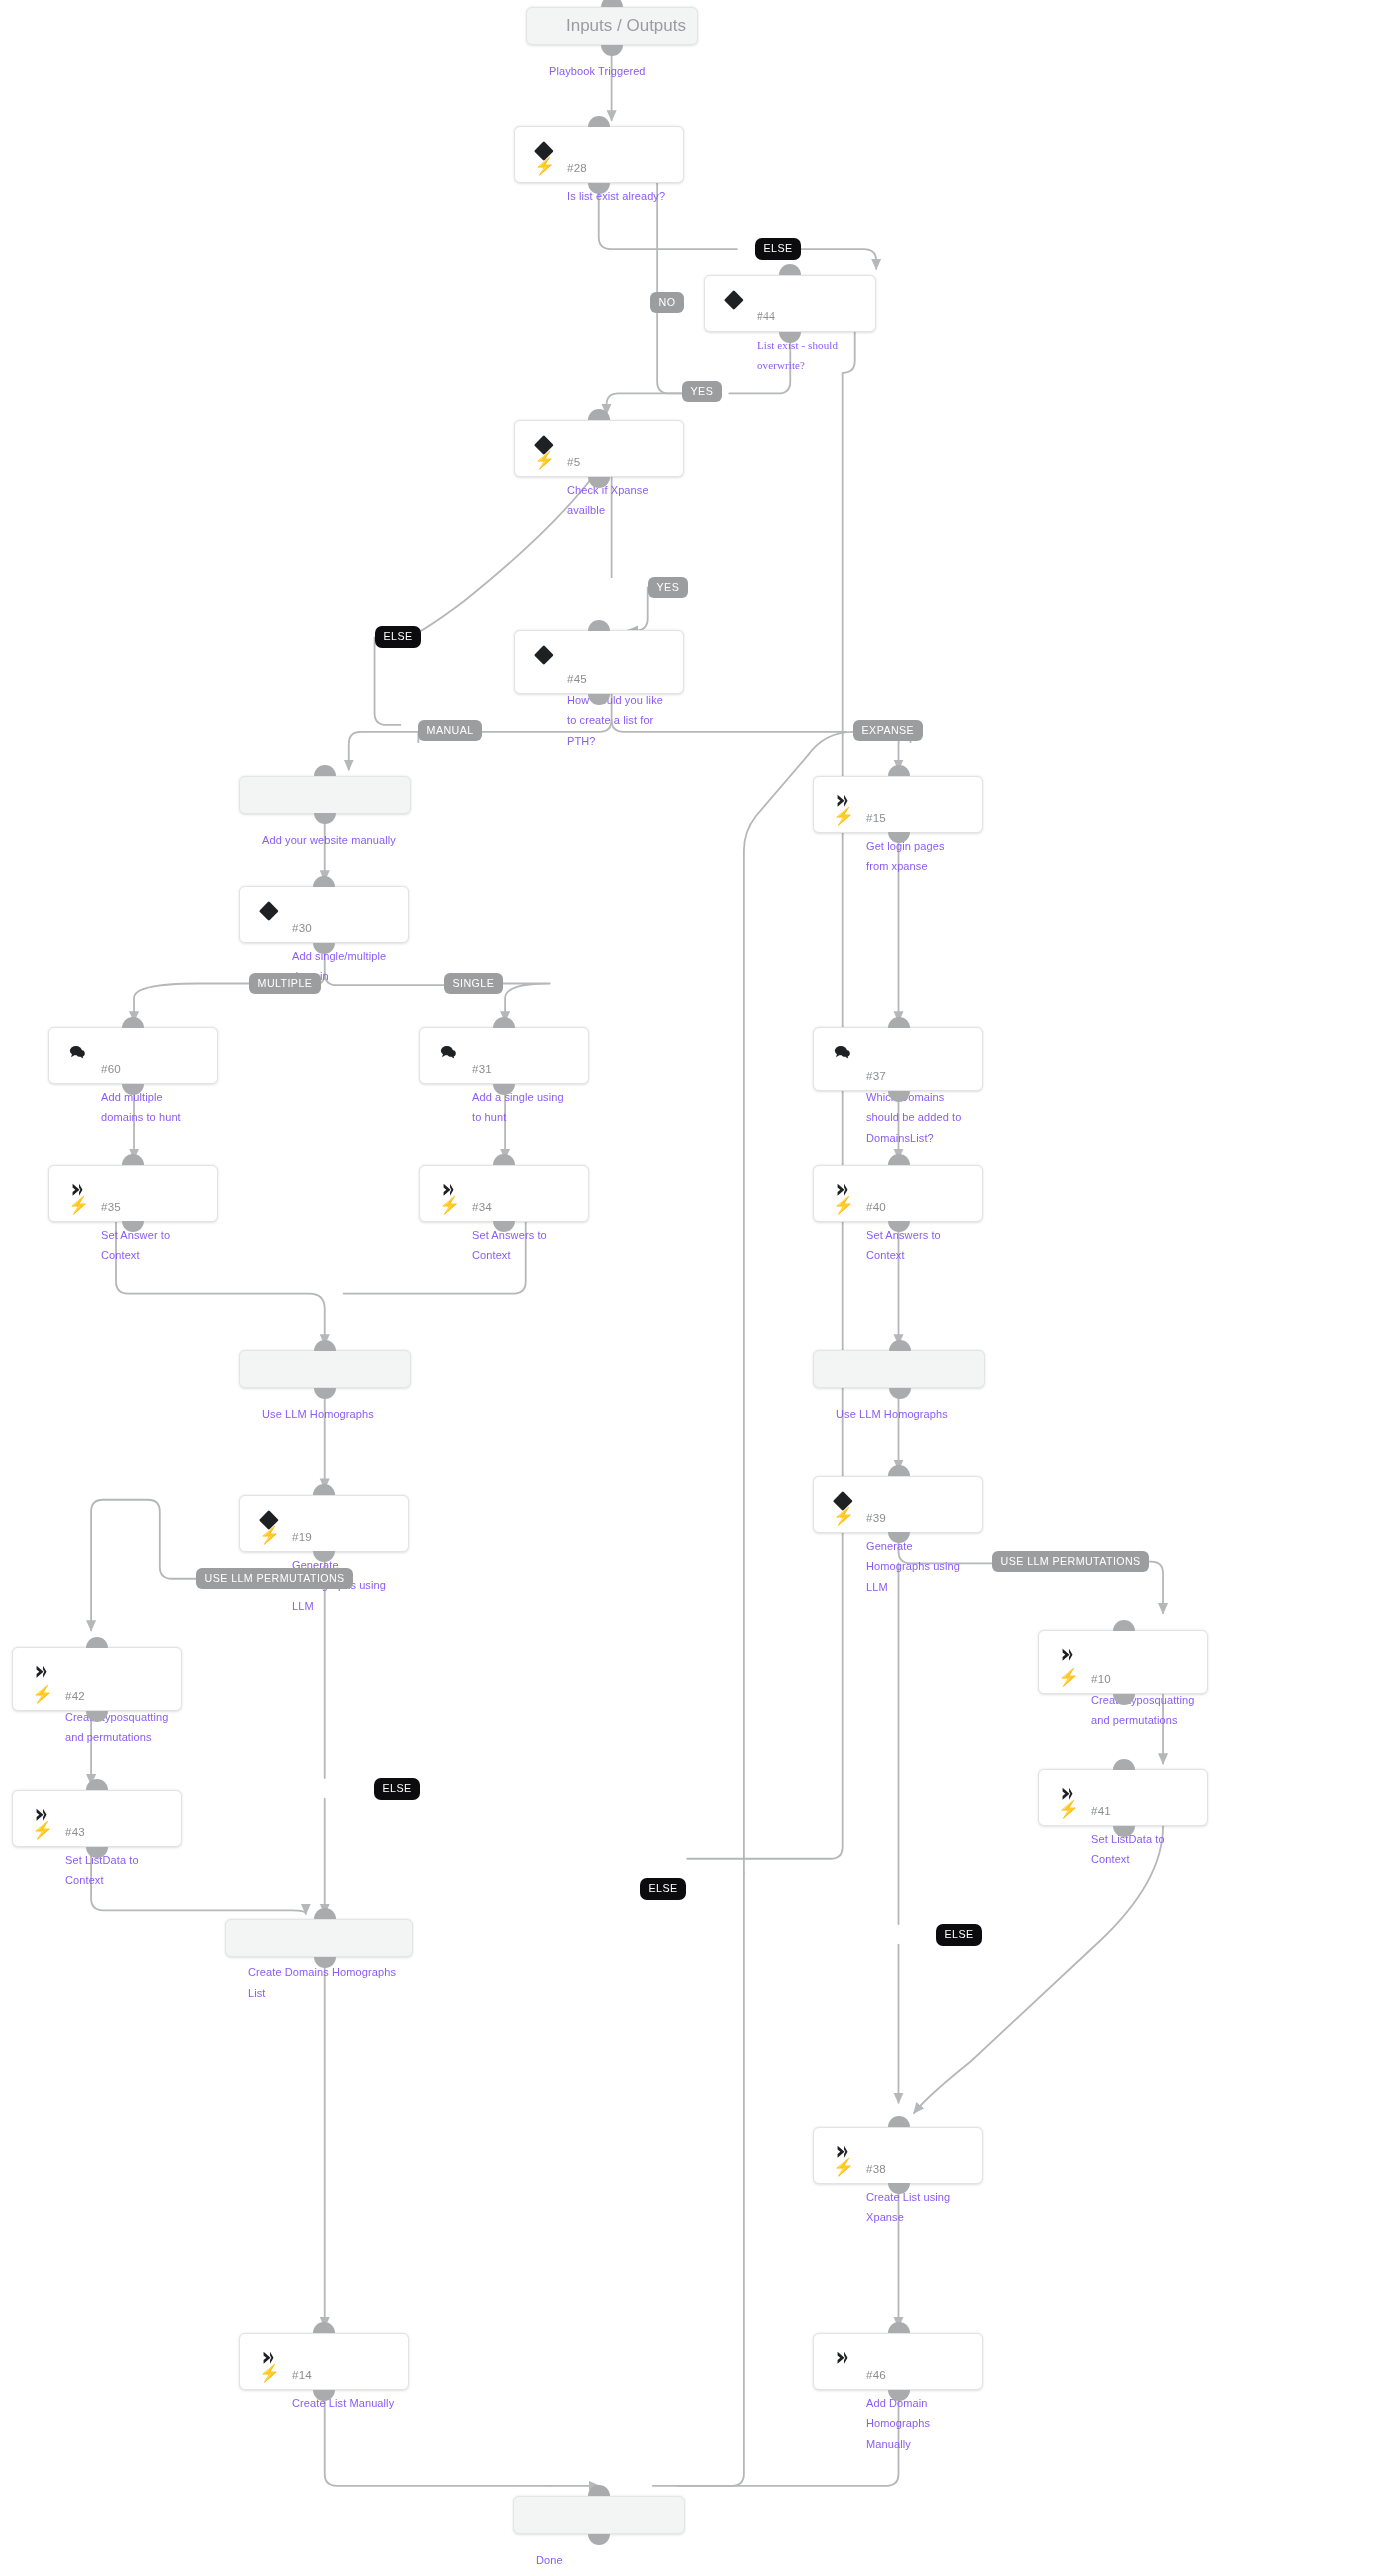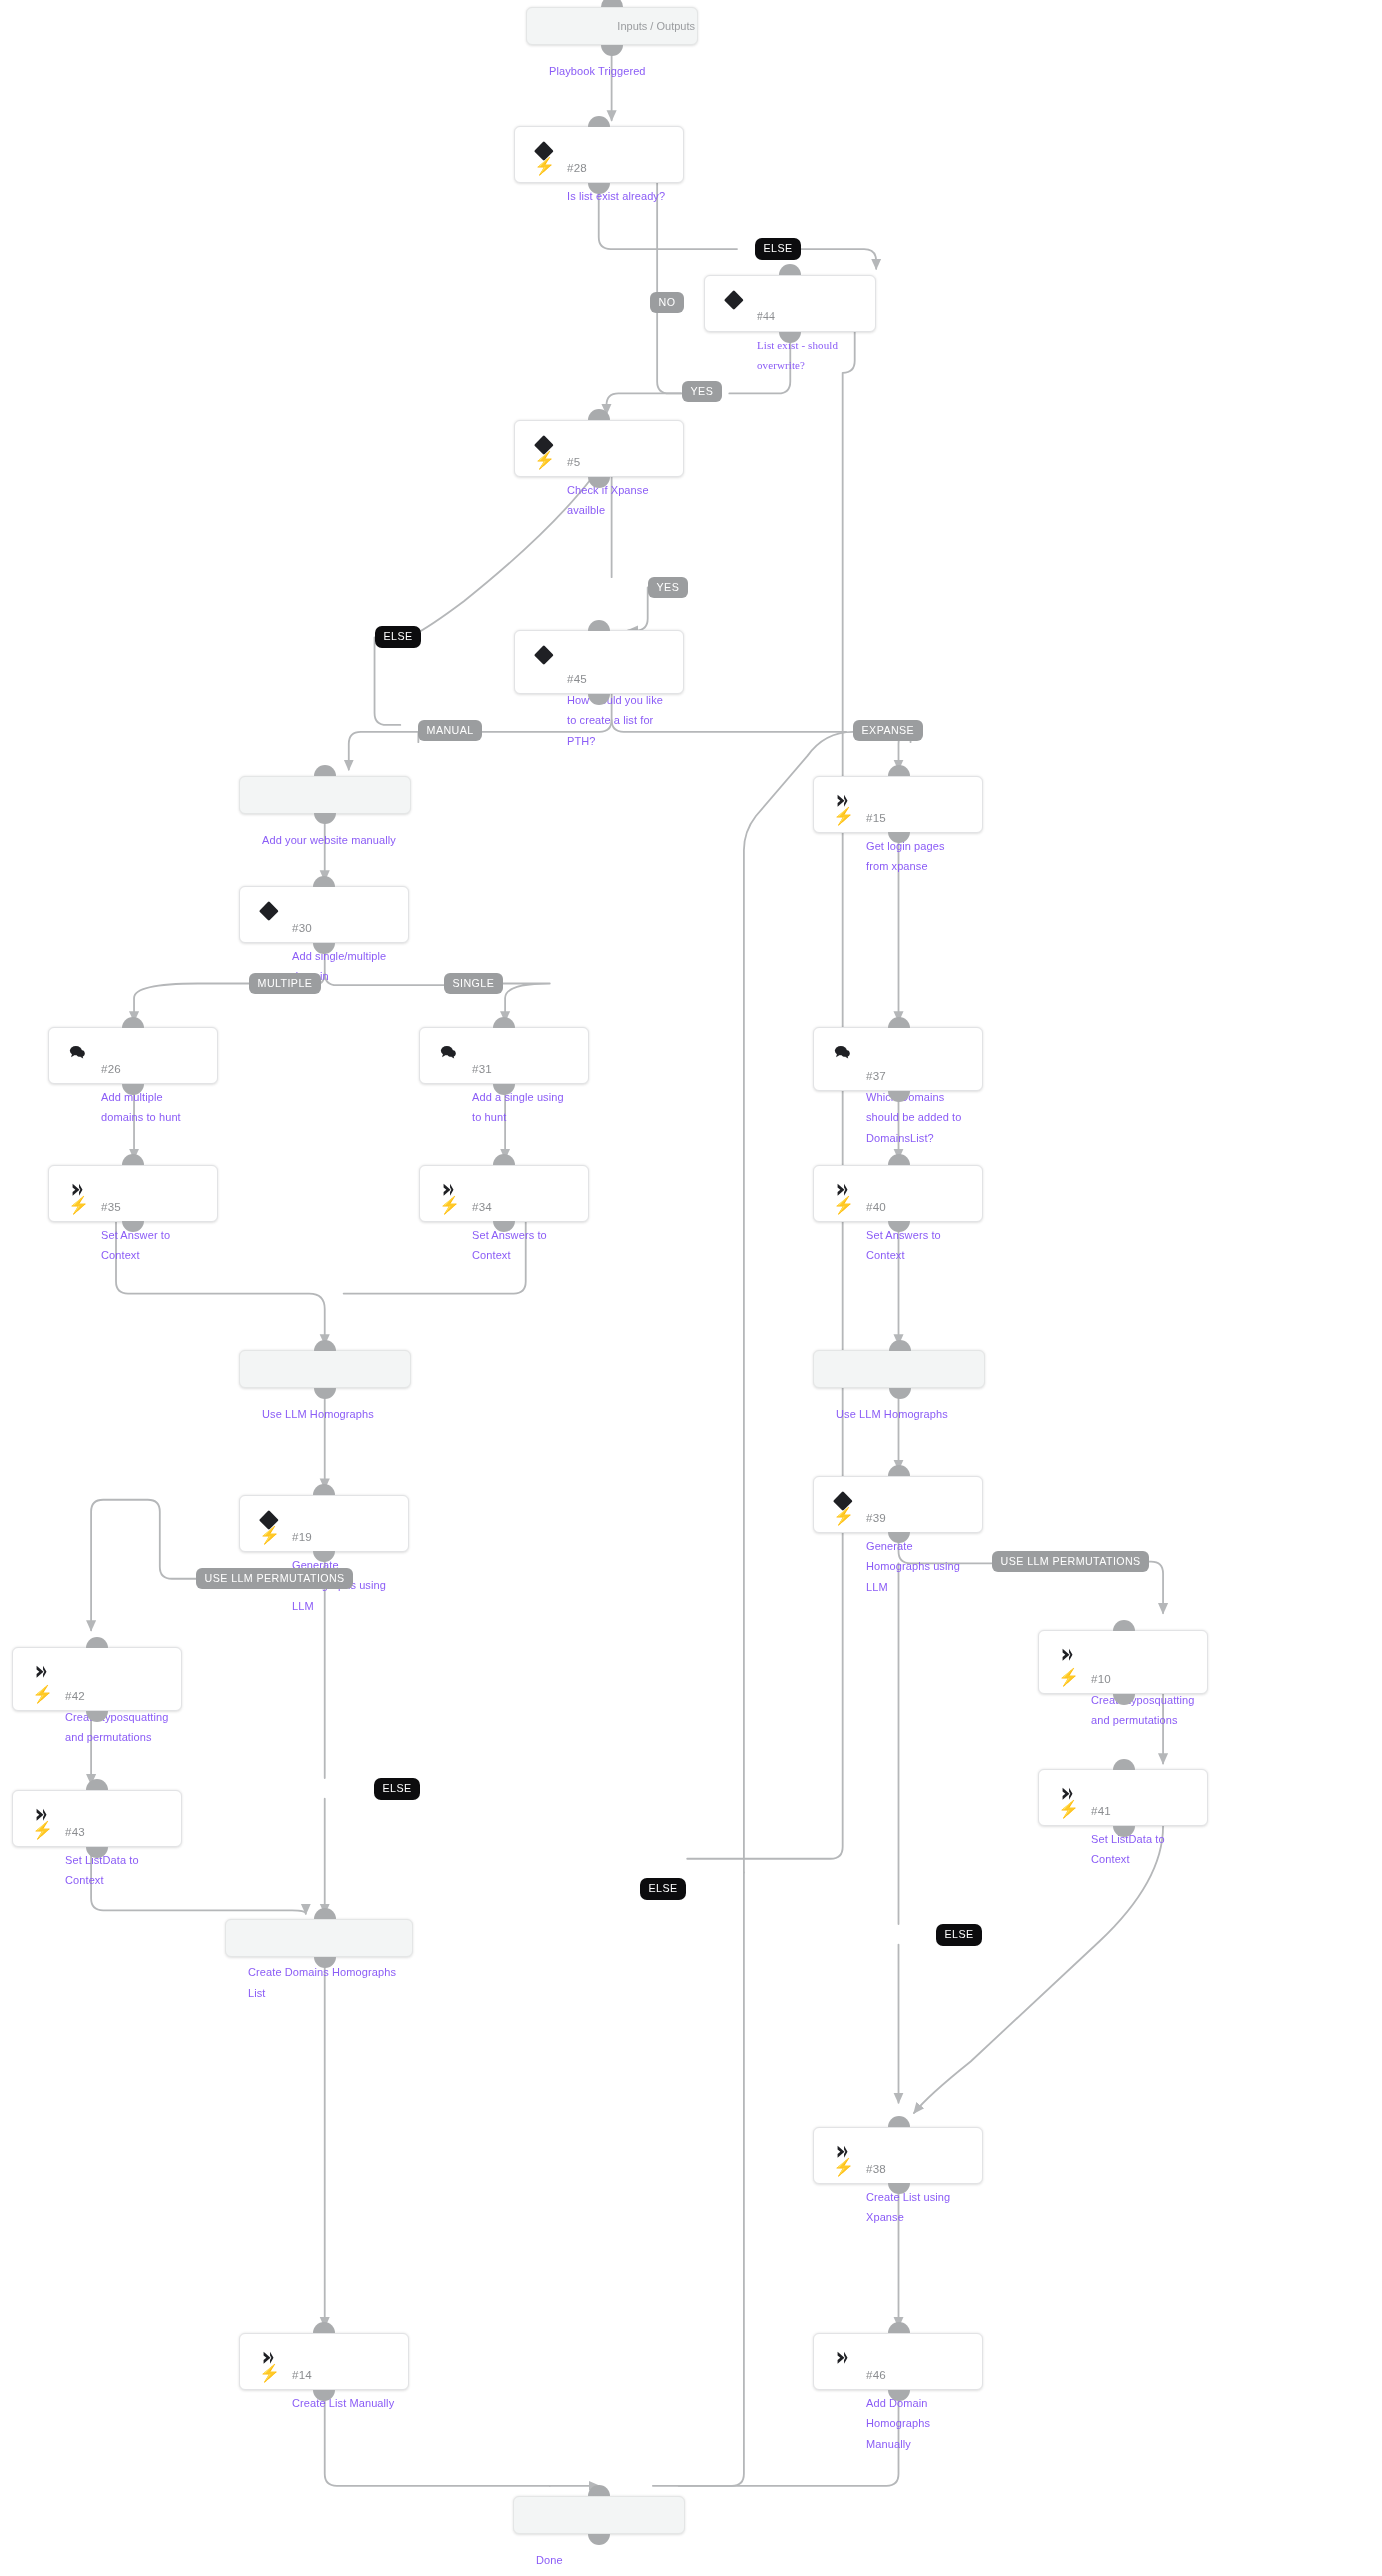--- a/index.html
+++ b/index.html
@@ -78,24 +78,24 @@
   }
   .node-num {
     position: absolute;
     left: 52px;
     font-size: 11.6px;
     color: #8b8d90;
     letter-spacing: 0.2px;
   }
   .node-aux {
     position: absolute;
-    right: 2px;
+    right: 11px;
     top: 50%;
     transform: translateY(-50%);
-    font-size: 11px;
+    font-size: 17px;
     color: #9a9c9f;
     text-align: right;
   }
 
   
   .ic-diamond {
     width: 13.7px;
     height: 13.7px;
     background: #1f2024;
     transform: rotate(45deg);
@@ -305,21 +305,21 @@
     <div class="node" style="left: 48px; top: 1027px; width: 170px; height: 57px;">
       <span class="node-icon ic-chat">
         <svg width="16.3" height="14.6" viewBox="0 0 19 17">
           <ellipse cx="8" cy="6.6" rx="7" ry="5.4" fill="#1f2024"></ellipse>
           <path d="M3.6 10.2 L2.4 14.2 L6.6 11.6 Z" fill="#1f2024"></path>
           <ellipse cx="13.4" cy="9.8" rx="5" ry="3.9" fill="#1f2024"></ellipse>
           <path d="M15.6 12.4 L16.6 15.6 L12.9 13.6 Z" fill="#1f2024"></path>
         </svg>
       </span>
       <div class="node-title">Add multiple domains to hunt</div>
-      <div class="node-num" style="top: 34px;">#26</div>
+      <div class="node-num" style="top: 34px;">#60</div>
     </div>
     <div class="port top" style="left: 122px; top: 1017px;"></div>
     <div class="port bottom" style="left: 122px; top: 1084px;"></div>
     <div class="node" style="left: 419px; top: 1027px; width: 170px; height: 57px;">
       <span class="node-icon ic-chat">
         <svg width="16.3" height="14.6" viewBox="0 0 19 17">
           <ellipse cx="8" cy="6.6" rx="7" ry="5.4" fill="#1f2024"></ellipse>
           <path d="M3.6 10.2 L2.4 14.2 L6.6 11.6 Z" fill="#1f2024"></path>
           <ellipse cx="13.4" cy="9.8" rx="5" ry="3.9" fill="#1f2024"></ellipse>
           <path d="M15.6 12.4 L16.6 15.6 L12.9 13.6 Z" fill="#1f2024"></path>

